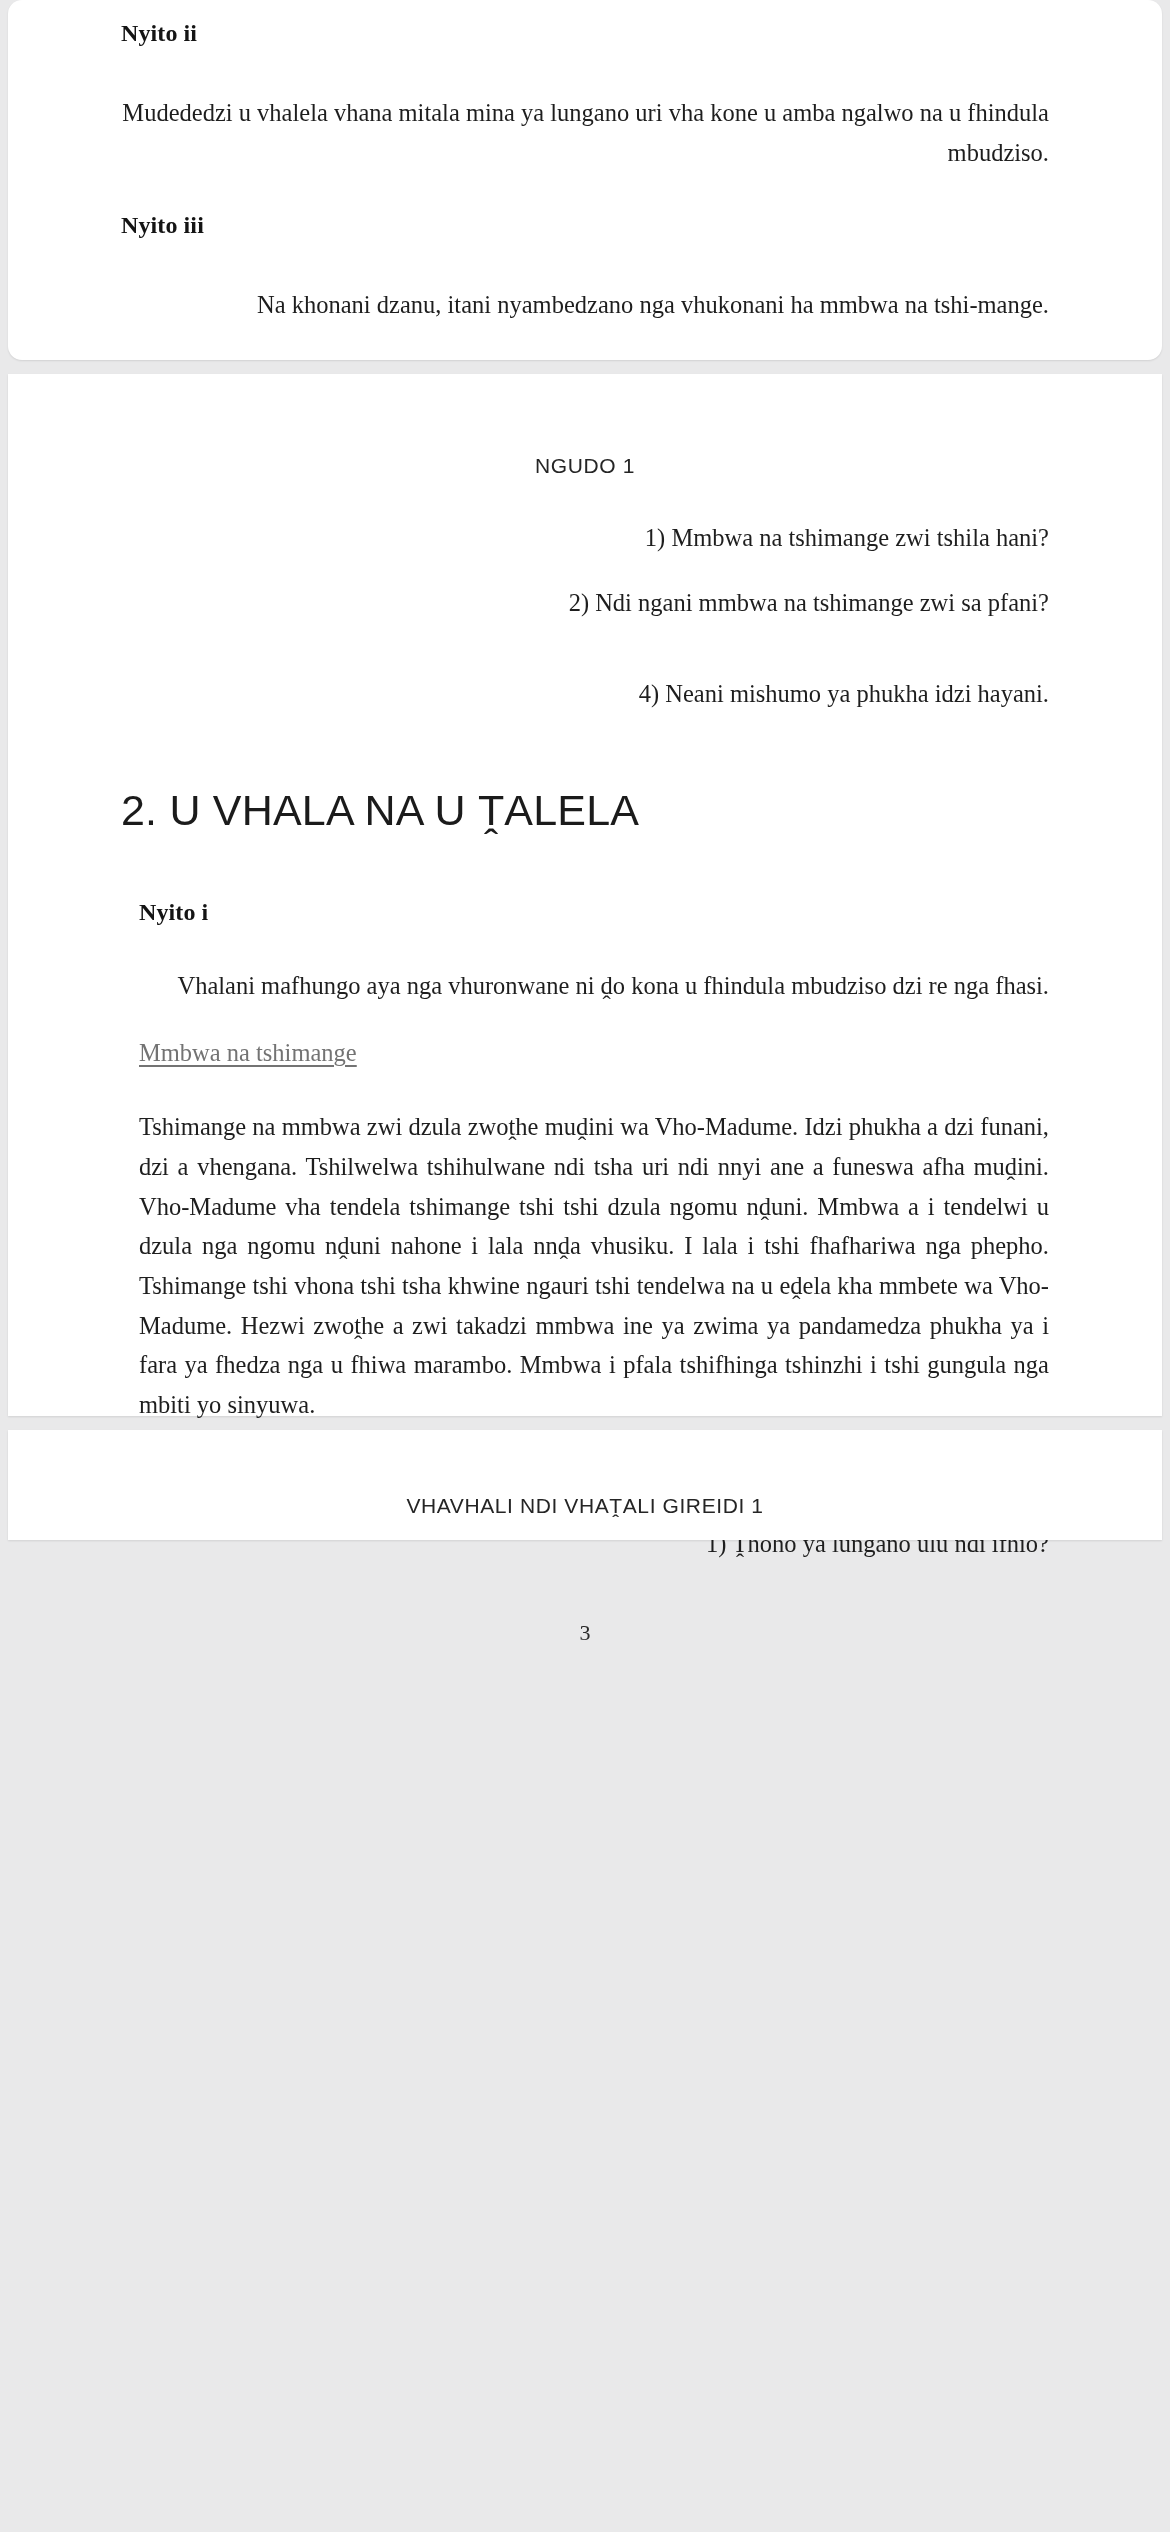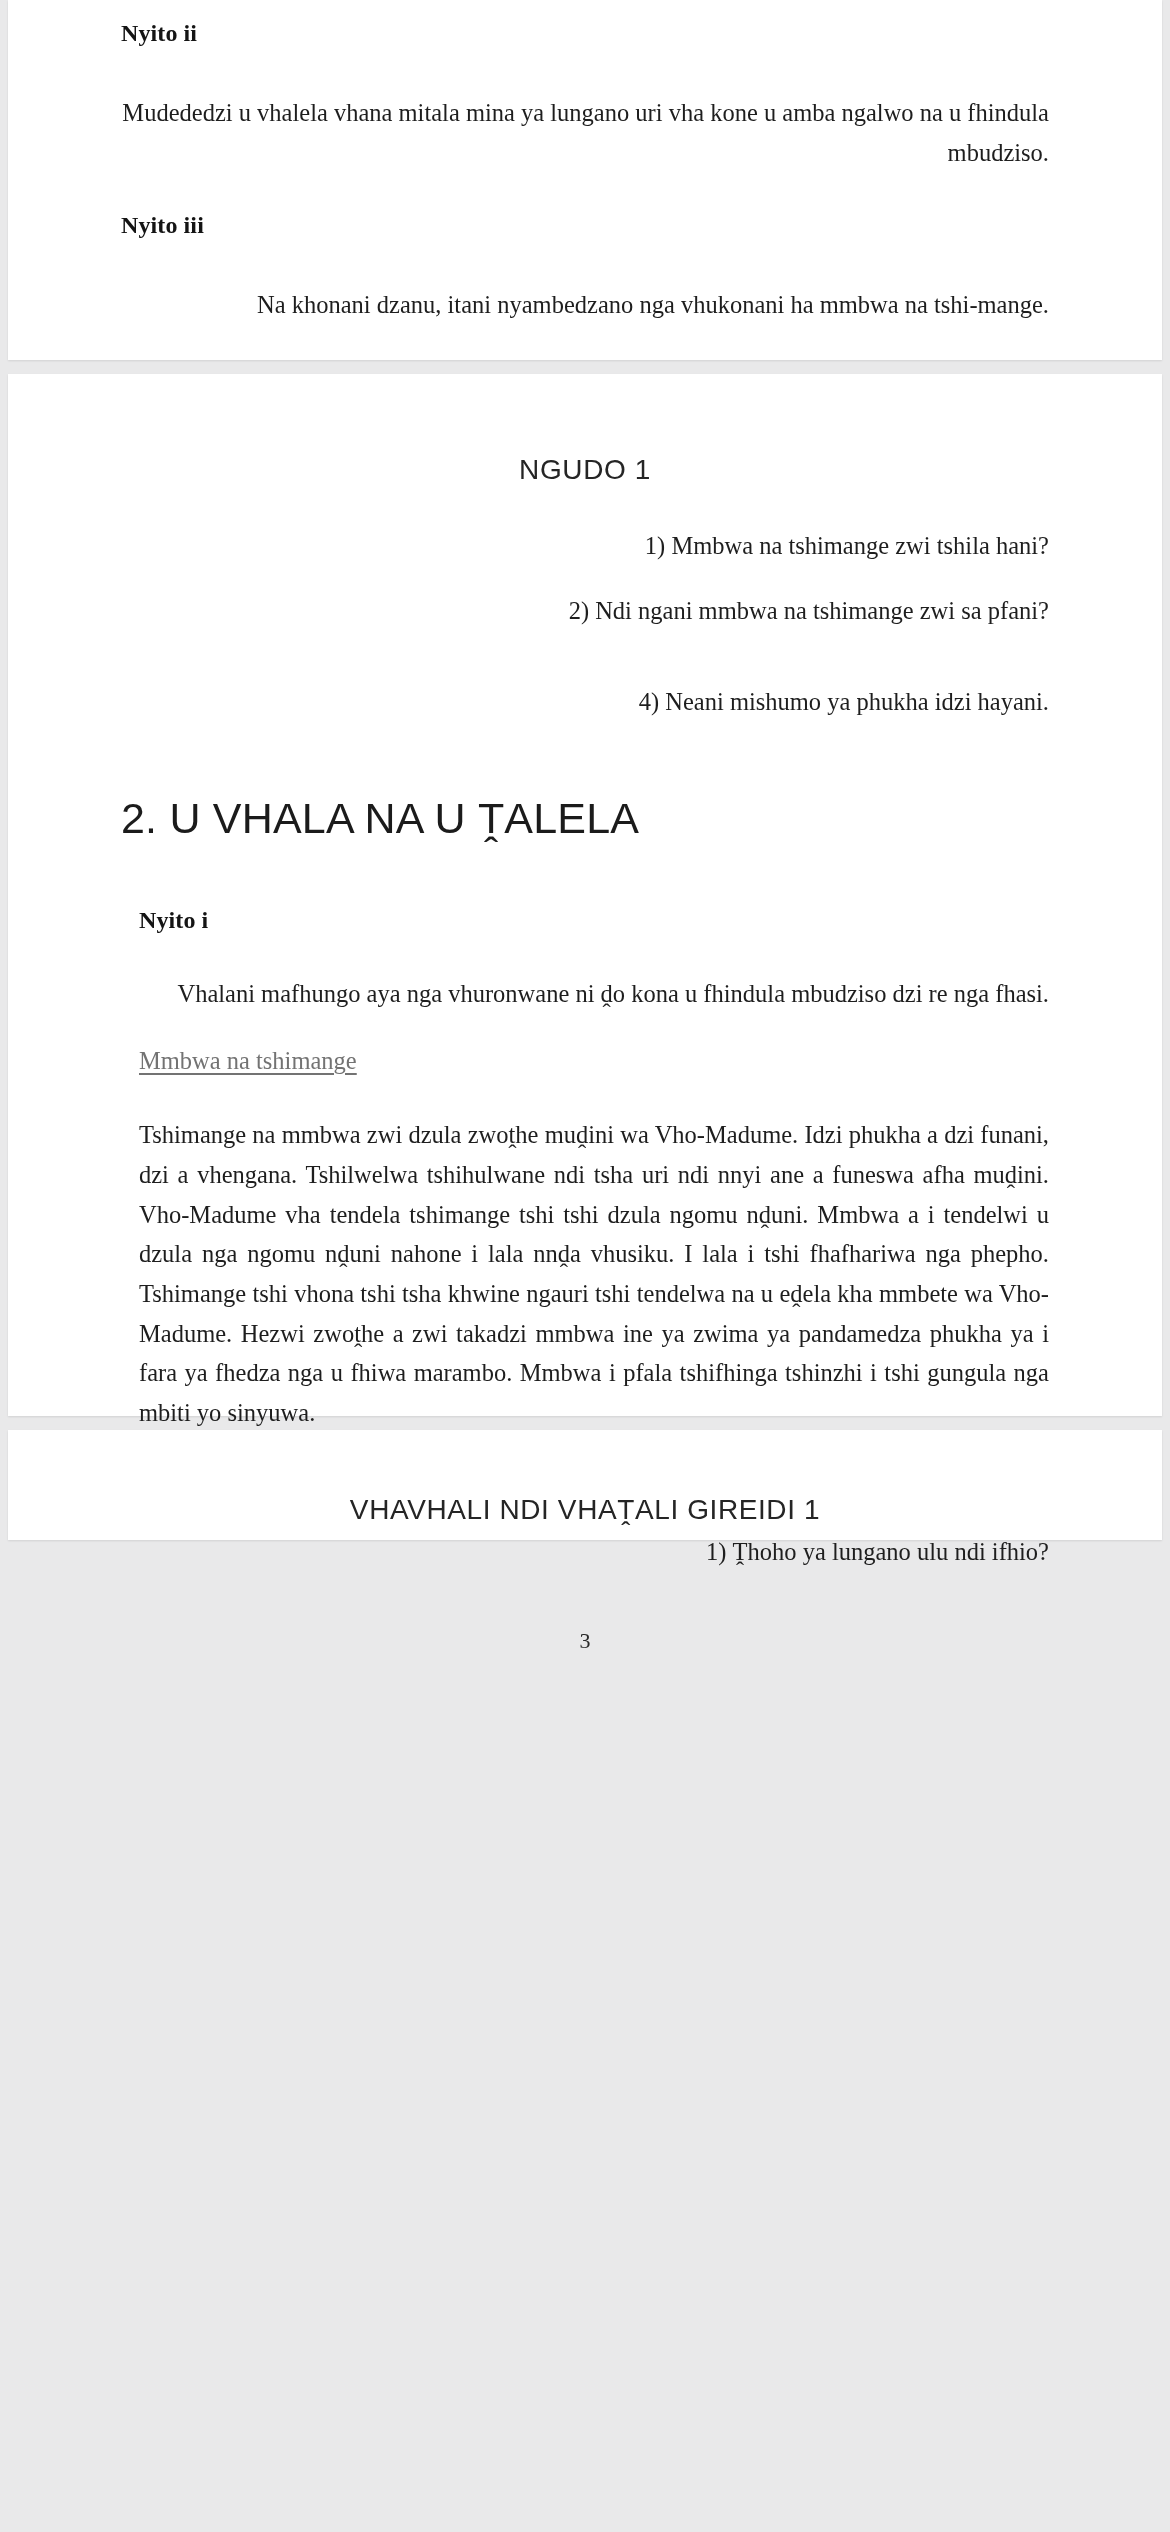--- a/index.html
+++ b/index.html
@@ -68,21 +68,21 @@
     font-family: "Liberation Sans", "DejaVu Sans", sans-serif;
     font-size: 43px;
     font-weight: 400;
     color: #1b1b1b;
     margin: 0;
     letter-spacing: 0.2px;
   }
 
   .centered-label {
     font-family: "Liberation Sans", "DejaVu Sans", sans-serif;
-    font-size: 28px;
+    font-size: 21px;
     color: #252525;
     text-align: center;
     margin: 0;
     letter-spacing: 0.6px;
   }
 
   .page-number {
     font-size: 22px;
     color: #2a2a2a;
     text-align: center;
@@ -110,21 +110,21 @@
   .sp-80 { height: 80px; }
 
   .q-indent { padding-left: 12px; }
   .body-indent { padding-left: 18px; }
 </style>
 </head>
 <body>
 
 <div class="viewer">
 
-  <div class="page" style="height:360px;">
+  <div class="page" style="height:360px;border-radius:14px;">
     <div class="page-inner">
       <div class="sp-10"></div>
       <div class="sp-10"></div>
       <p class="sub-head">Nyito ii</p>
       <div class="sp-46"></div>
       <p class="para">Mudededzi u vhalela vhana mitala mina ya lungano uri vha kone u amba ngalwo na u fhindula mbudziso.</p>
       <div class="sp-40"></div>
       <p class="sub-head">Nyito iii</p>
       <div class="sp-46"></div>
       <p class="para">Na khonani dzanu, itani nyambedzano nga vhukonani ha mmbwa na tshi-mange.</p>

